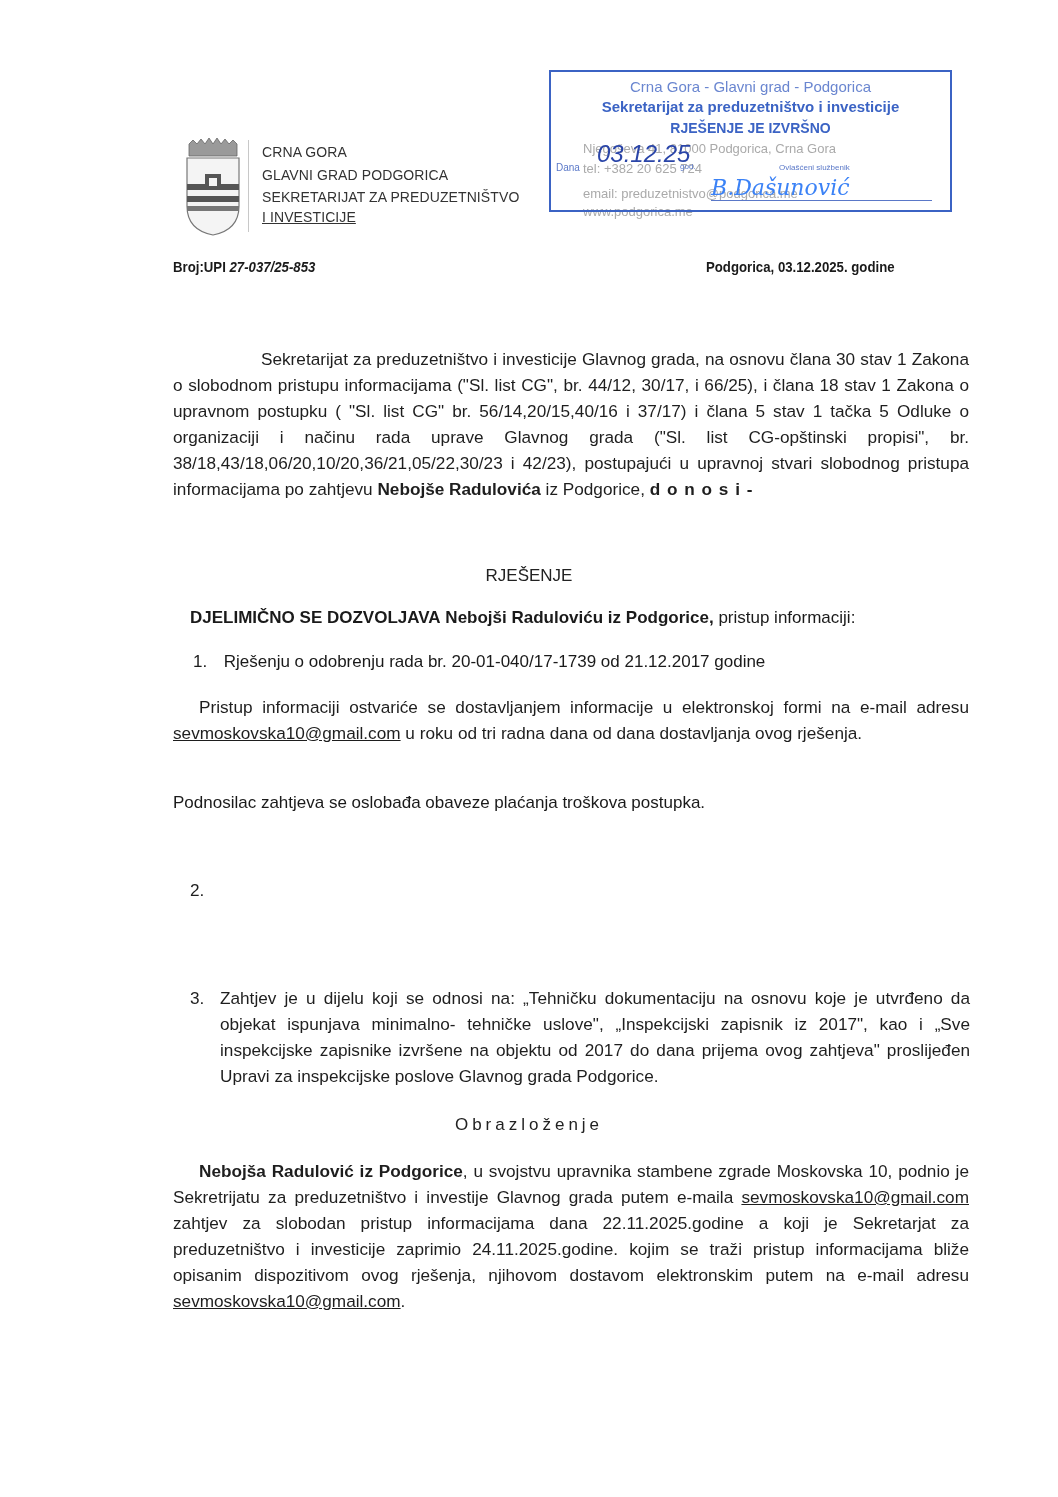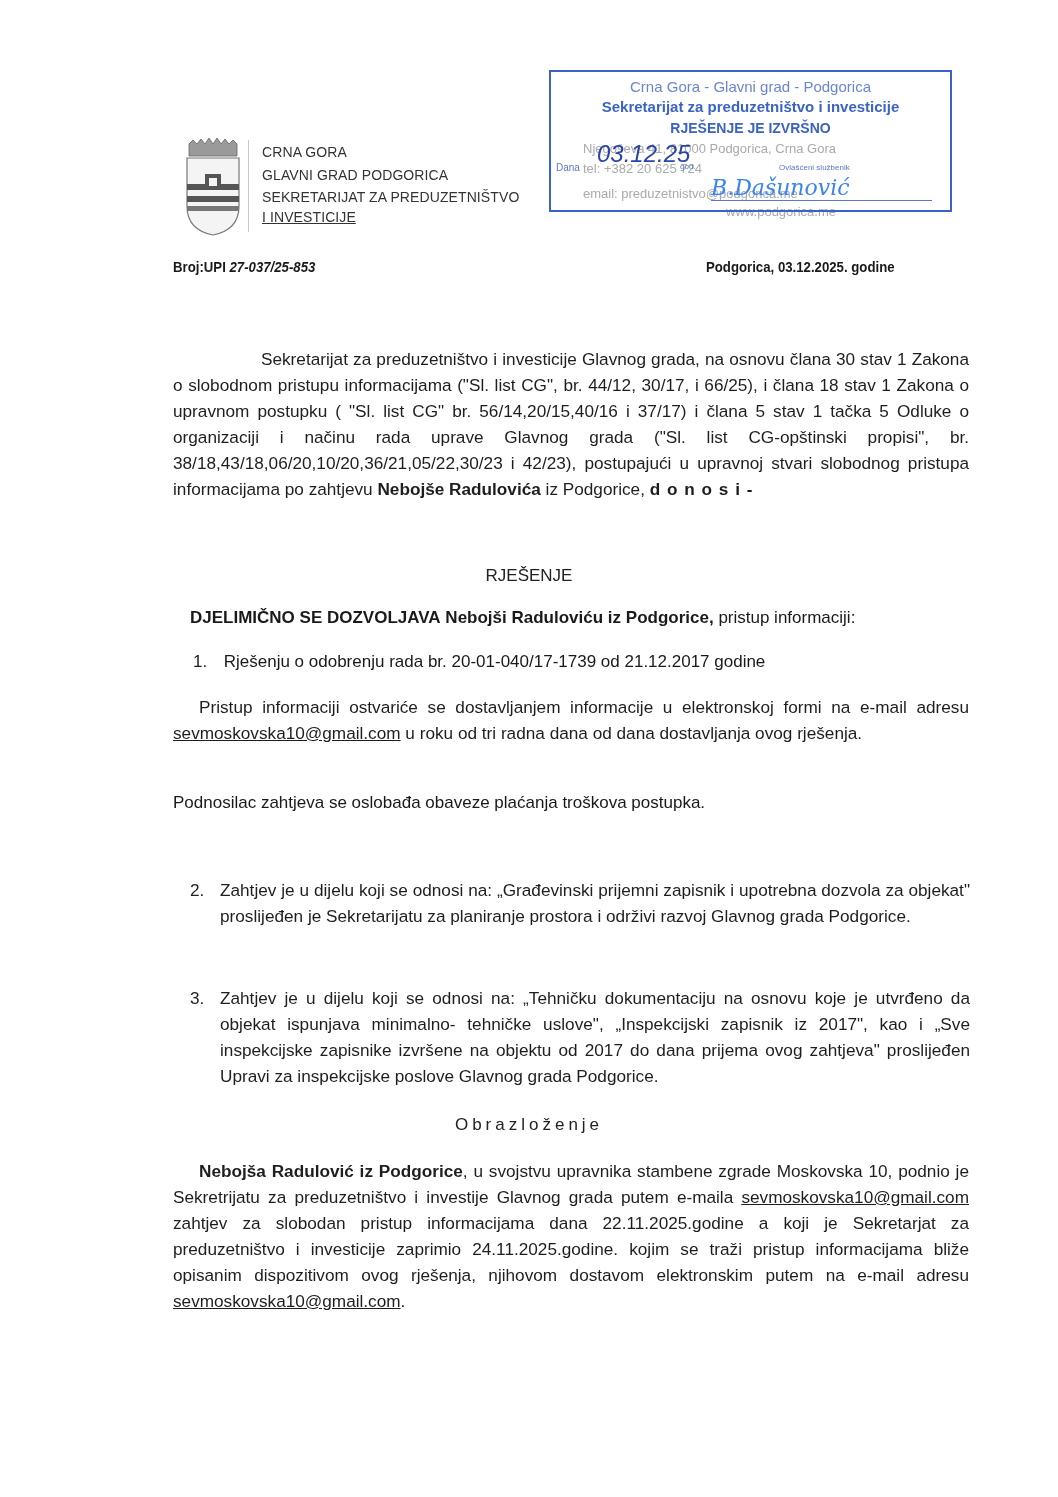--- a/index.html
+++ b/index.html
@@ -66,21 +66,21 @@
   <div>CRNA GORA</div>
   <div>GLAVNI GRAD PODGORICA</div>
   <div style="line-height:21px;">SEKRETARIJAT ZA PREDUZETNIŠTVO</div>
   <div style="line-height:19px;text-decoration:underline;">I INVESTICIJE</div>
 </div>
 
 <div class="abs addr">
   <div>Njegoševa 41, 81000 Podgorica, Crna Gora</div>
   <div>tel: +382 20 625 724</div>
   <div style="margin-top:6px;">email: preduzetnistvo@podgorica.me</div>
-  <div style="margin-top:-2px;text-align:right;">www.podgorica.me</div>
+  <div style="margin-top:-2px;">www.podgorica.me</div>
 </div>
 
 <div class="abs stamp">
   <div class="l1">Crna Gora - Glavni grad - Podgorica</div>
   <div class="l2">Sekretarijat za preduzetništvo i investicije</div>
   <div class="l3">RJEŠENJE JE IZVRŠNO</div>
   <div class="dana">Dana</div>
   <div class="date">03.12.25</div>
   <div class="god">god.</div>
   <div class="sluz">Ovlašćeni službenik</div>
@@ -116,21 +116,20 @@
 </div>
 
 <div class="abs txt p2">
   <span class="indent"></span><span>Pristup informaciji ostvariće se dostavljanjem informacije u elektronskoj formi na e-mail adresu </span><span class="email">sevmoskovska10@gmail.com</span><span> u roku od tri radna dana od dana dostavljanja ovog rješenja.</span>
 </div>
 
 <div class="abs p3">Podnosilac zahtjeva se oslobađa obaveze plaćanja troškova postupka.</div>
 
 <div class="abs txt li li2">
   <span class="num" style="position:absolute;left:0;top:0;">2.</span>
-  <div class="body">Zahtjev je u dijelu koji se odnosi na: „Građevinski prijemni zapisnik i upotrebna dozvola za objekat" proslijeđen je Sekretarijatu za planiranje prostora i održivi razvoj Glavnog grada Podgorice.</div>
 </div>
 
 <div class="abs txt li li3">
   <span class="num" style="position:absolute;left:0;top:0;">3.</span>
   <div class="body">Zahtjev je u dijelu koji se odnosi na: „Tehničku dokumentaciju na osnovu koje je utvrđeno da objekat ispunjava minimalno- tehničke uslove", „Inspekcijski zapisnik iz 2017", kao i „Sve inspekcijske zapisnike izvršene na objektu od 2017 do dana prijema ovog zahtjeva"  proslijeđen Upravi za inspekcijske poslove Glavnog grada Podgorice.</div>
 </div>
 
 <div class="abs title t2">Obrazloženje</div>
 
 <div class="abs txt p4">

